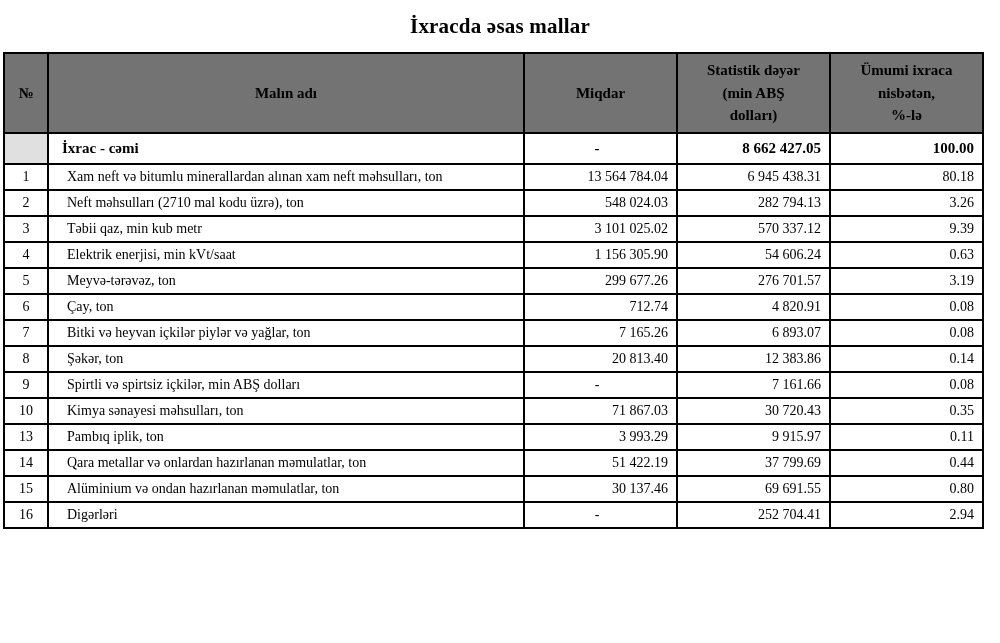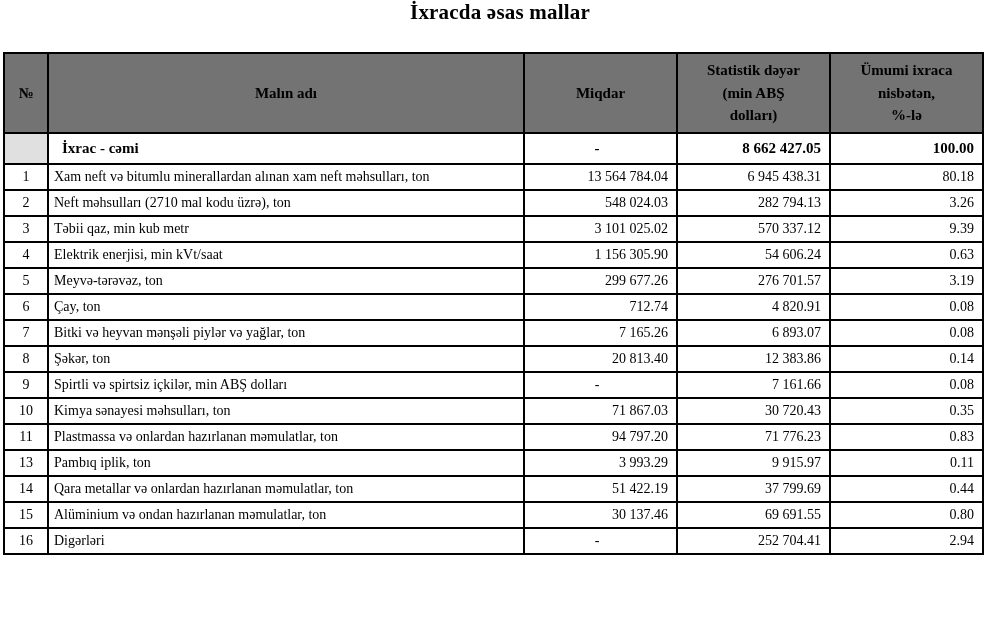--- a/index.html
+++ b/index.html
@@ -11,21 +11,21 @@
     width: 1000px;
     height: 643px;
     overflow: hidden;
     font-family: "Liberation Serif", serif;
     color: #000000;
   }
   .page-title {
     text-align: center;
     font-weight: bold;
     font-size: 21px;
-    padding-top: 0;
+    padding-top: 14px;
     height: 52px;
     box-sizing: border-box;
     letter-spacing: 0.2px;
   }
   table.export-table {
     border-collapse: collapse;
     table-layout: fixed;
     margin-left: 3px;
     width: 979px;
   }
@@ -45,21 +45,21 @@
     line-height: 1.5;
   }
   thead tr { height: 80px; }
   tr.total-row { height: 31px; font-weight: bold; margin-top: 40px; }
   tr.total-row td { font-size: 15px; }
   tr.total-row td.c-num { background: #e0e0e0; }
   tr.total-row td.c-name { padding-left: 13px; }
   tbody tr.data-row { height: 26px; }
   tbody td { font-size: 14px; }
   td.c-num  { text-align: center; }
-  td.c-name { text-align: left; padding-left: 5px; }
+  td.c-name { text-align: left; padding-left: 18px; }
   td.c-qty, td.c-val, td.c-share { text-align: right; padding-right: 8px; }
 </style>
 </head>
 <body>
 
 <div class="page-title">İxracda əsas mallar</div>
 
 <table class="export-table">
   <colgroup>
     <col style="width:44px">
@@ -126,21 +126,21 @@
   </tr>
       <tr class="data-row">
     <td class="c-num">6</td>
     <td class="c-name">Çay, ton</td>
     <td class="c-qty">712.74</td>
     <td class="c-val">4 820.91</td>
     <td class="c-share">0.08</td>
   </tr>
       <tr class="data-row">
     <td class="c-num">7</td>
-    <td class="c-name">Bitki və heyvan mənşəli piylər və yağlar, ton</td>
+    <td class="c-name">Bitki və heyvan içkilər piylər və yağlar, ton</td>
     <td class="c-qty">7 165.26</td>
     <td class="c-val">6 893.07</td>
     <td class="c-share">0.08</td>
   </tr>
       <tr class="data-row">
     <td class="c-num">8</td>
     <td class="c-name">Şəkər, ton</td>
     <td class="c-qty">20 813.40</td>
     <td class="c-val">12 383.86</td>
     <td class="c-share">0.14</td>
@@ -151,27 +151,20 @@
     <td class="c-qty" style="text-align: center;">-</td>
     <td class="c-val">7 161.66</td>
     <td class="c-share">0.08</td>
   </tr>
       <tr class="data-row">
     <td class="c-num">10</td>
     <td class="c-name">Kimya sənayesi məhsulları, ton</td>
     <td class="c-qty">71 867.03</td>
     <td class="c-val">30 720.43</td>
     <td class="c-share">0.35</td>
-  </tr>
-      <tr class="data-row">
-    <td class="c-num">11</td>
-    <td class="c-name">Plastmassa və onlardan hazırlanan məmulatlar, ton</td>
-    <td class="c-qty">94 797.20</td>
-    <td class="c-val">71 776.23</td>
-    <td class="c-share">0.83</td>
   </tr>
       <tr class="data-row">
     <td class="c-num">13</td>
     <td class="c-name">Pambıq iplik, ton</td>
     <td class="c-qty">3 993.29</td>
     <td class="c-val">9 915.97</td>
     <td class="c-share">0.11</td>
   </tr>
       <tr class="data-row">
     <td class="c-num">14</td>

